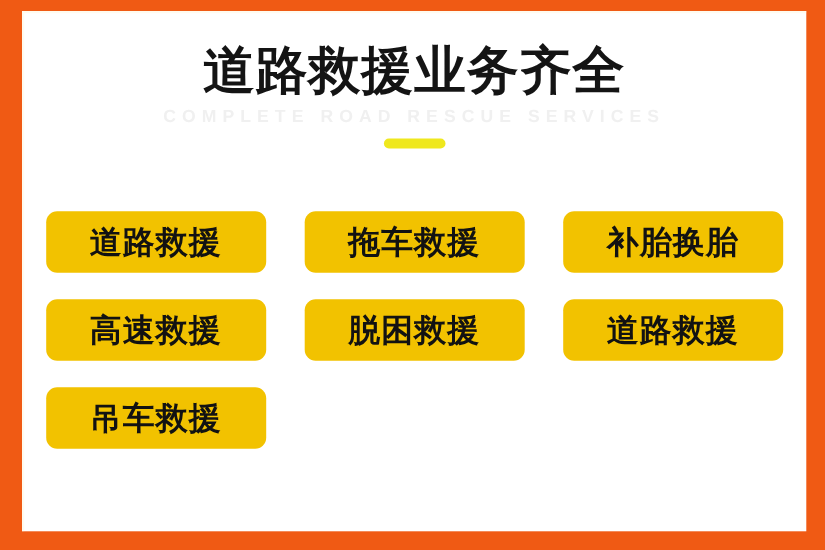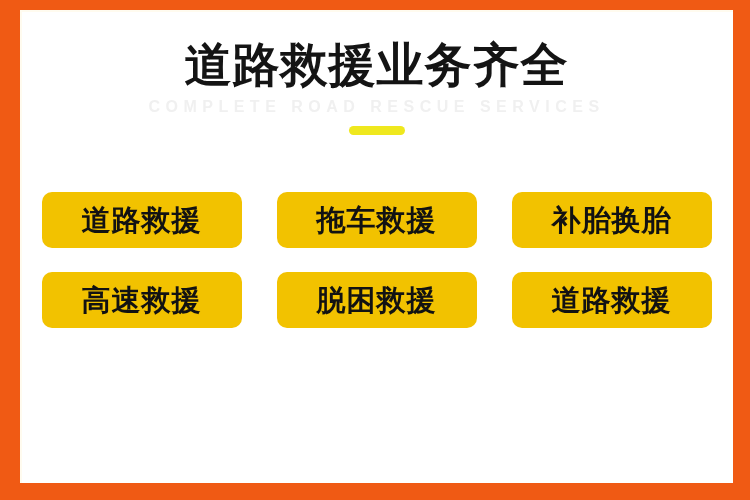--- a/index.html
+++ b/index.html
@@ -146,17 +146,20 @@
 
       <div class="svc-btn">
         <span class="svc-btn-label">脱困救援</span>
       </div>
 
       <div class="svc-btn">
         <span class="svc-btn-label">道路救援</span>
       </div>
 
 
+      <div class="svc-btn">
+        <span class="svc-btn-label">吊车救援</span>
+      </div>
 
     </div>
 
   </div>
 </div>
 
 </body></html>

